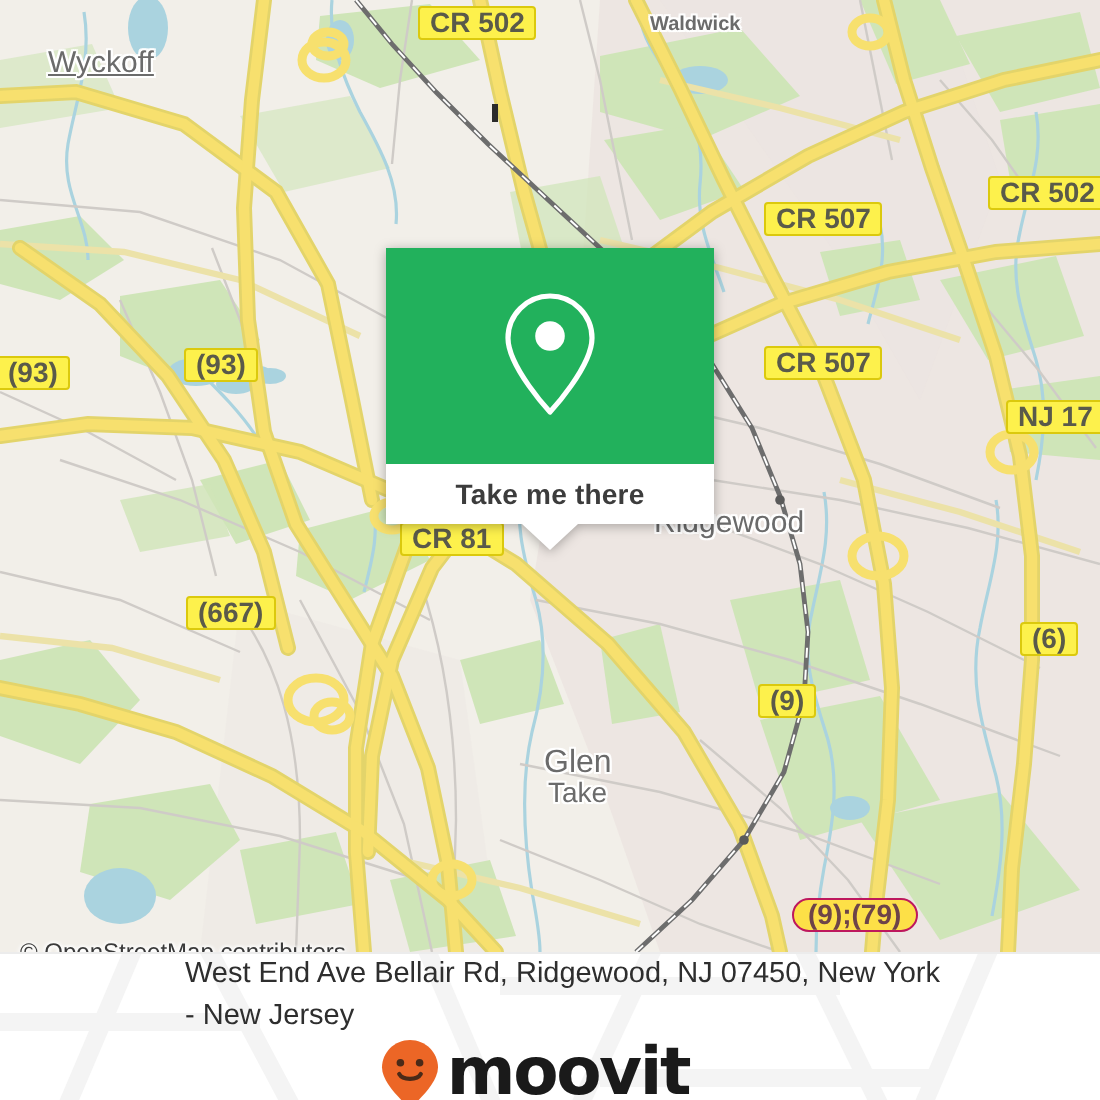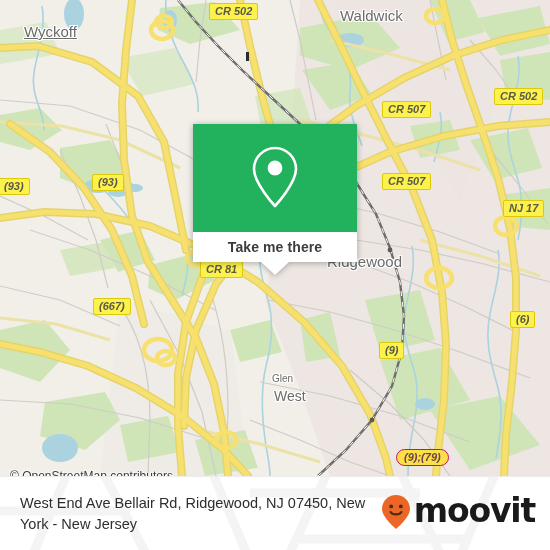--- a/index.html
+++ b/index.html
@@ -51,27 +51,26 @@
   }
 
   
   .shield {
     position: absolute;
     background: #fdf14c;
     border: 1px solid #dbc90d;
     border-radius: 2px;
     color: #5a5a4a;
     font-family: "Liberation Sans", sans-serif;
-    font-size: 11px;
+    font-size: 14px;
     font-weight: 700;
     padding: 1px 5px 2px 5px;
     white-space: nowrap;
     line-height: 12px;
     box-sizing: border-box;
-    font-style: italic;
   }
   .shield.pill {
     background: #fde047;
     border: 1px solid #be185d;
     border-radius: 9px;
     color: #6d4449;
     padding: 1px 7px 2px 7px;
   }
 
   
@@ -144,20 +143,21 @@
     width: 550px; height: 74px;
     opacity: 1;
   }
   #footer-inner {
     position: absolute;
     left: 0; top: 0;
     width: 550px; height: 73px;
     display: flex;
     align-items: center;
     justify-content: space-between;
+    flex-direction: column;
   }
   #footer-text {
     margin-left: 20px;
     max-width: 385px;
     color: #2e2e2e;
     font-size: 14.5px;
     line-height: 21px;
     font-family: "Liberation Sans", sans-serif;
   }
   #brand {
@@ -325,24 +325,24 @@
         <path d="M178,0 L196,22 L218,46 L244,72 L272,98 L300,124 L330,152 L356,182 L376,214 L390,248
                  L400,282 L404,316 L402,350 L392,386 L372,420 L346,450 L318,476" stroke="#ffffff" stroke-width="1" stroke-dasharray="5 6"></path>
         <rect x="246" y="52" width="3" height="9" fill="#2b2b2b"></rect>
         <circle cx="331" cy="153" r="2.4" fill="#5a5a5a"></circle>
         <circle cx="390" cy="250" r="2.4" fill="#5a5a5a"></circle>
         <circle cx="372" cy="420" r="2.4" fill="#5a5a5a"></circle>
       </g>
     </svg>
 
     <div class="place-label" style="left:24px; top:24px;  font-size:15px;text-decoration:underline;">Wyckoff</div>
-    <div class="place-label" style="left:340px; top:8px;  font-size:15px;">Waldwick</div>
+    <div class="place-label" style="left:325px; top:8px;  font-size:10px;font-weight:bold;">Waldwick</div>
     <div class="place-label" style="left:327px; top:254px; font-size:15px;">Ridgewood</div>
-    <div class="place-label" style="left:272px; top:374px; font-size:10px;">Glen</div>
-    <div class="place-label" style="left:274px; top:389px; font-size:14px;">West</div>
+    <div class="place-label" style="left:272px; top:374px; font-size:16px;">Glen</div>
+    <div class="place-label" style="left:274px; top:389px; font-size:14px;">Take</div>
 
     <div class="shield" style="left:209px; top:3px;">CR 502</div>
     <div class="shield" style="left:494px; top:88px;">CR 502</div>
     <div class="shield" style="left:382px; top:101px;">CR 507</div>
     <div class="shield" style="left:382px; top:173px;">CR 507</div>
     <div class="shield" style="left:503px; top:200px;">NJ 17</div>
     <div class="shield" style="left:-2px; top:178px;">(93)</div>
     <div class="shield" style="left:92px; top:174px;">(93)</div>
     <div class="shield" style="left:93px; top:298px;">(667)</div>
     <div class="shield" style="left:200px; top:261px;">CR 81</div>

